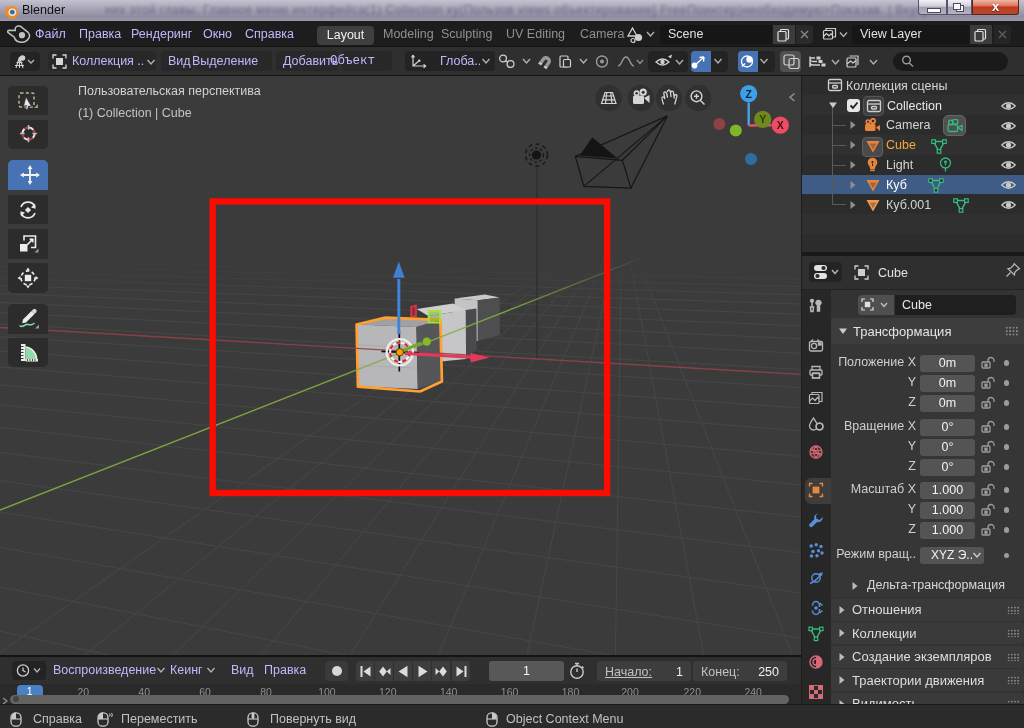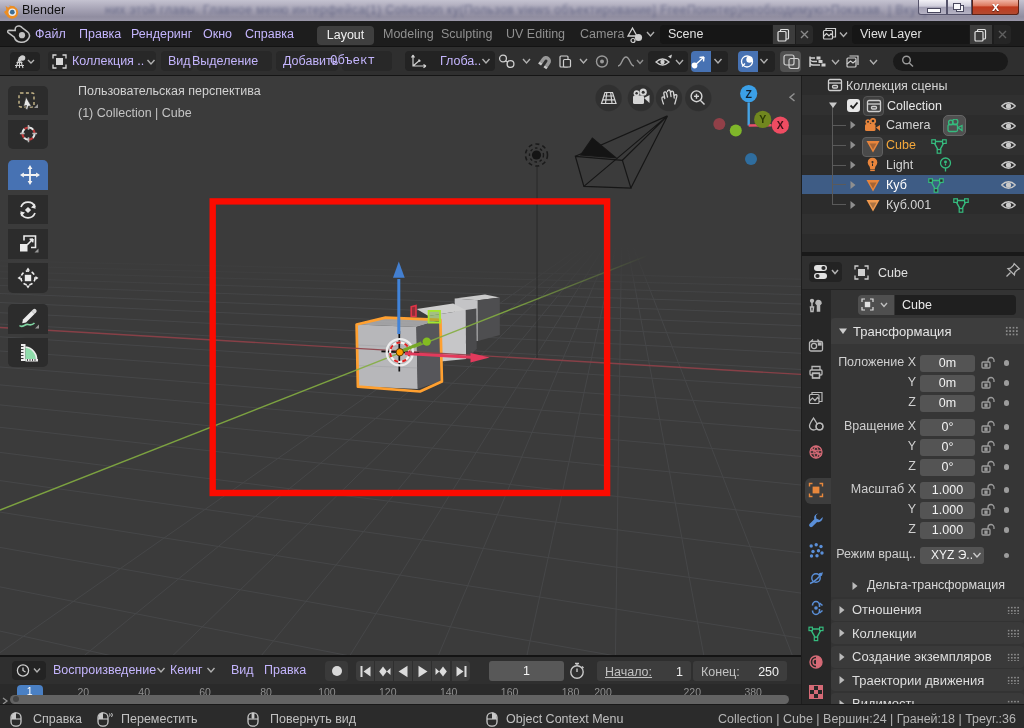--- a/index.html
+++ b/index.html
@@ -952,23 +952,23 @@
 <div class="abs" style="left:0;top:29px;width:801px;height:20px;background:#2a2a2a;"></div>
 <div class="abs" style="left:63.3px;top:31px;width:40px;text-align:center;font-size:10.5px;color:#909090;">20</div>
 <div class="abs" style="left:124.2px;top:31px;width:40px;text-align:center;font-size:10.5px;color:#909090;">40</div>
 <div class="abs" style="left:185.1px;top:31px;width:40px;text-align:center;font-size:10.5px;color:#909090;">60</div>
 <div class="abs" style="left:246.0px;top:31px;width:40px;text-align:center;font-size:10.5px;color:#909090;">80</div>
 <div class="abs" style="left:306.9px;top:31px;width:40px;text-align:center;font-size:10.5px;color:#909090;">100</div>
 <div class="abs" style="left:367.8px;top:31px;width:40px;text-align:center;font-size:10.5px;color:#909090;">120</div>
 <div class="abs" style="left:428.7px;top:31px;width:40px;text-align:center;font-size:10.5px;color:#909090;">140</div>
 <div class="abs" style="left:489.6px;top:31px;width:40px;text-align:center;font-size:10.5px;color:#909090;">160</div>
 <div class="abs" style="left:550.5px;top:31px;width:40px;text-align:center;font-size:10.5px;color:#909090;">180</div>
-<div class="abs" style="left:583px;top:31px;width:40px;text-align:center;font-size:10.5px;color:#909090;">200</div>
+<div class="abs" style="left:610px;top:31px;width:40px;text-align:center;font-size:10.5px;color:#909090;">200</div>
 <div class="abs" style="left:672.3px;top:31px;width:40px;text-align:center;font-size:10.5px;color:#909090;">220</div>
-<div class="abs" style="left:733.2px;top:31px;width:40px;text-align:center;font-size:10.5px;color:#909090;">380</div>
+<div class="abs" style="left:733.2px;top:31px;width:40px;text-align:center;font-size:10.5px;color:#909090;">240</div>
 <div class="abs" style="left:17px;top:29.5px;width:25.5px;height:13px;background:#4a80c4;border-radius:4px 4px 2px 2px;text-align:center;font-size:10.5px;line-height:13px;color:#fff;">1</div>
 <div class="abs" style="left:28.5px;top:42.5px;width:2px;height:6.5px;background:#4a80c4;"></div>
 <div class="abs" style="left:10px;top:39.5px;width:779px;height:9px;background:#636363;border-radius:4.5px;"></div>
 <div class="abs" style="left:12.5px;top:41px;width:6px;height:6px;border-radius:50%;background:#454545;"></div>
 <svg class="abs" style="left:1px;top:42px" width="8" height="8" viewBox="0 0 8 8">
         <path d="M2 1 L6 4 L2 7" stroke="#909090" stroke-width="1.3" fill="none"></path>
       </svg>
     </div>
 
 <div class="abs" id="statusbar" style="left:0;top:704px;width:1024px;height:24px;background:#2b2b2b;border-top:1px solid #191919;box-sizing:border-box;">
@@ -990,15 +990,14 @@
         <line x1="1" y1="7" x2="11" y2="7" stroke="#c8c8c8" stroke-width="1.1"></line>
         <rect x="4.6" y="0.8" width="2.8" height="6" rx="1.2" fill="#c8c8c8"></rect>
       </svg>
 <div class="abs" style="left:270px;top:6.5px;font-size:12.5px;color:#c0c0c0;white-space:nowrap;">Повернуть вид</div>
 <svg class="abs" style="left:486px;top:6.5px" width="17" height="15" viewBox="0 0 17 15">
         <rect x="1" y="0.8" width="10" height="13.4" rx="4.5" stroke="#c8c8c8" stroke-width="1.3" fill="none"></rect>
         <line x1="1" y1="7" x2="11" y2="7" stroke="#c8c8c8" stroke-width="1.1"></line>
         <path d="M10.5 7 V5 a4.5 4.5 0 0 0-4.5-4.5 V7 Z" fill="#c8c8c8"></path>
       </svg>
 <div class="abs" style="left:506px;top:6.5px;font-size:12.5px;color:#c0c0c0;white-space:nowrap;">Object Context Menu</div>
-<div class="abs" style="left:700px;top:6.5px;width:316px;text-align:right;font-size:12.5px;color:#b5b5b5;white-space:nowrap;">Collection | Cube | Вершин:24 | Граней:18 | Треуг.:36</div>
     </div>
 </div>
 
 </body></html>

